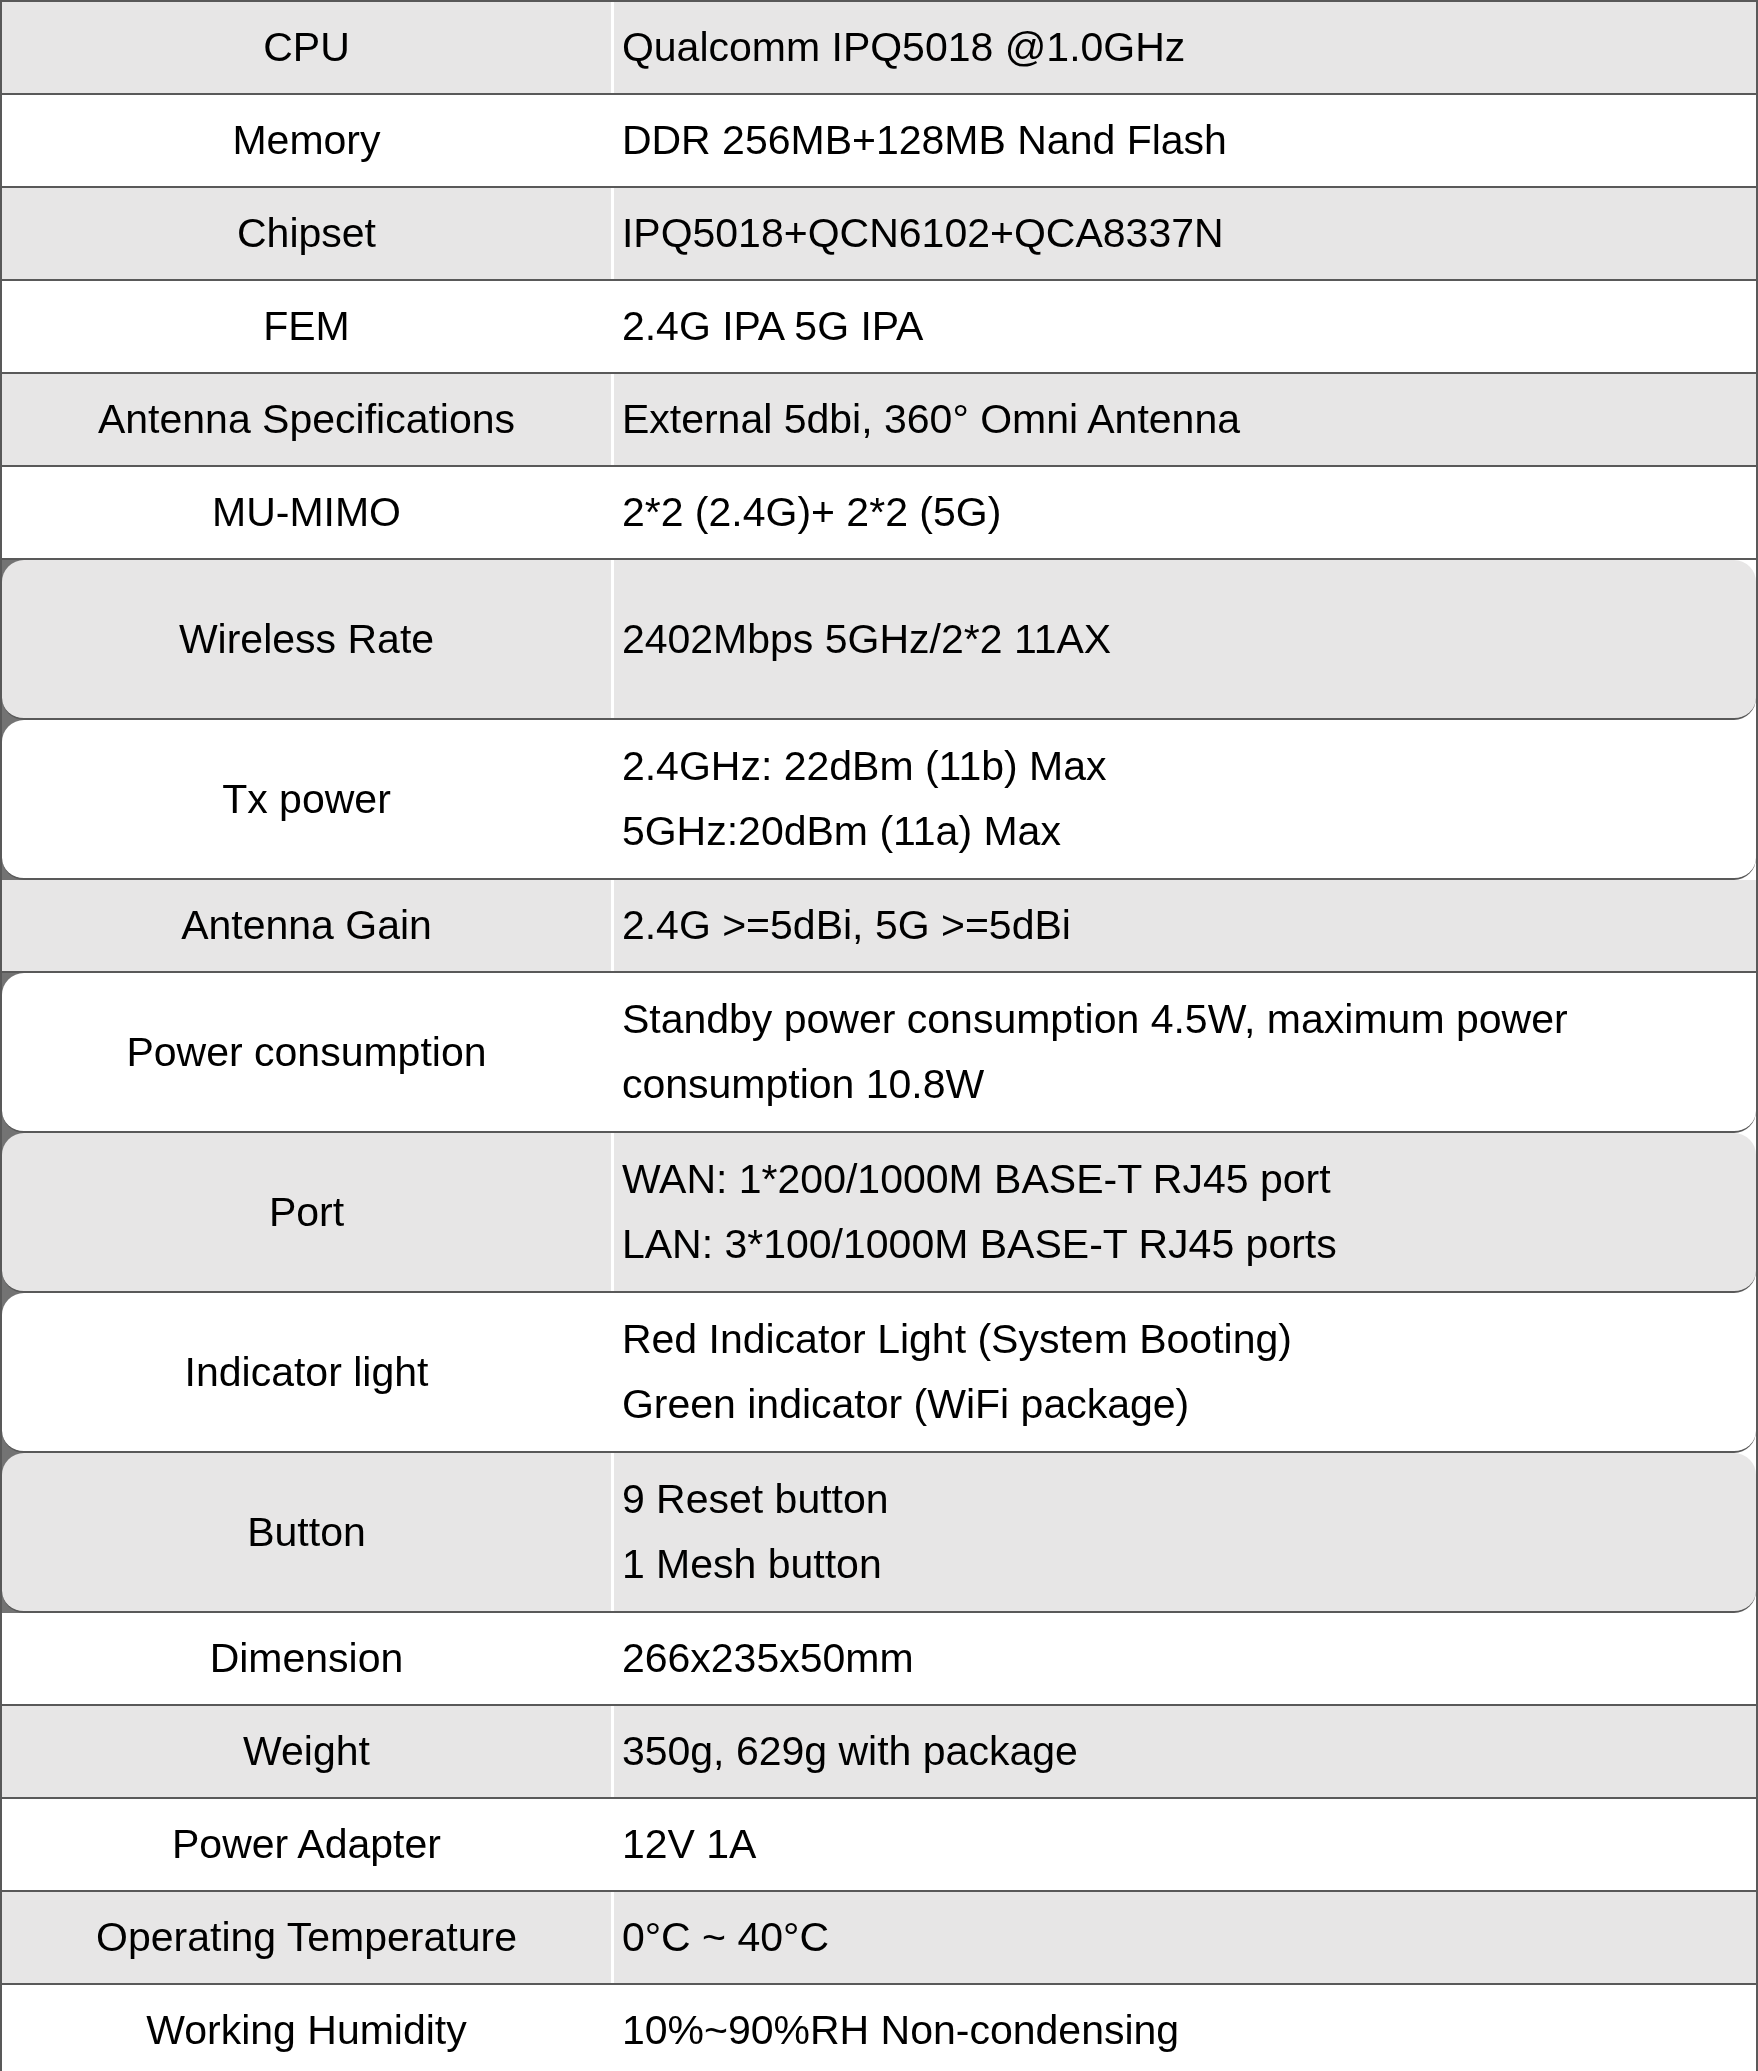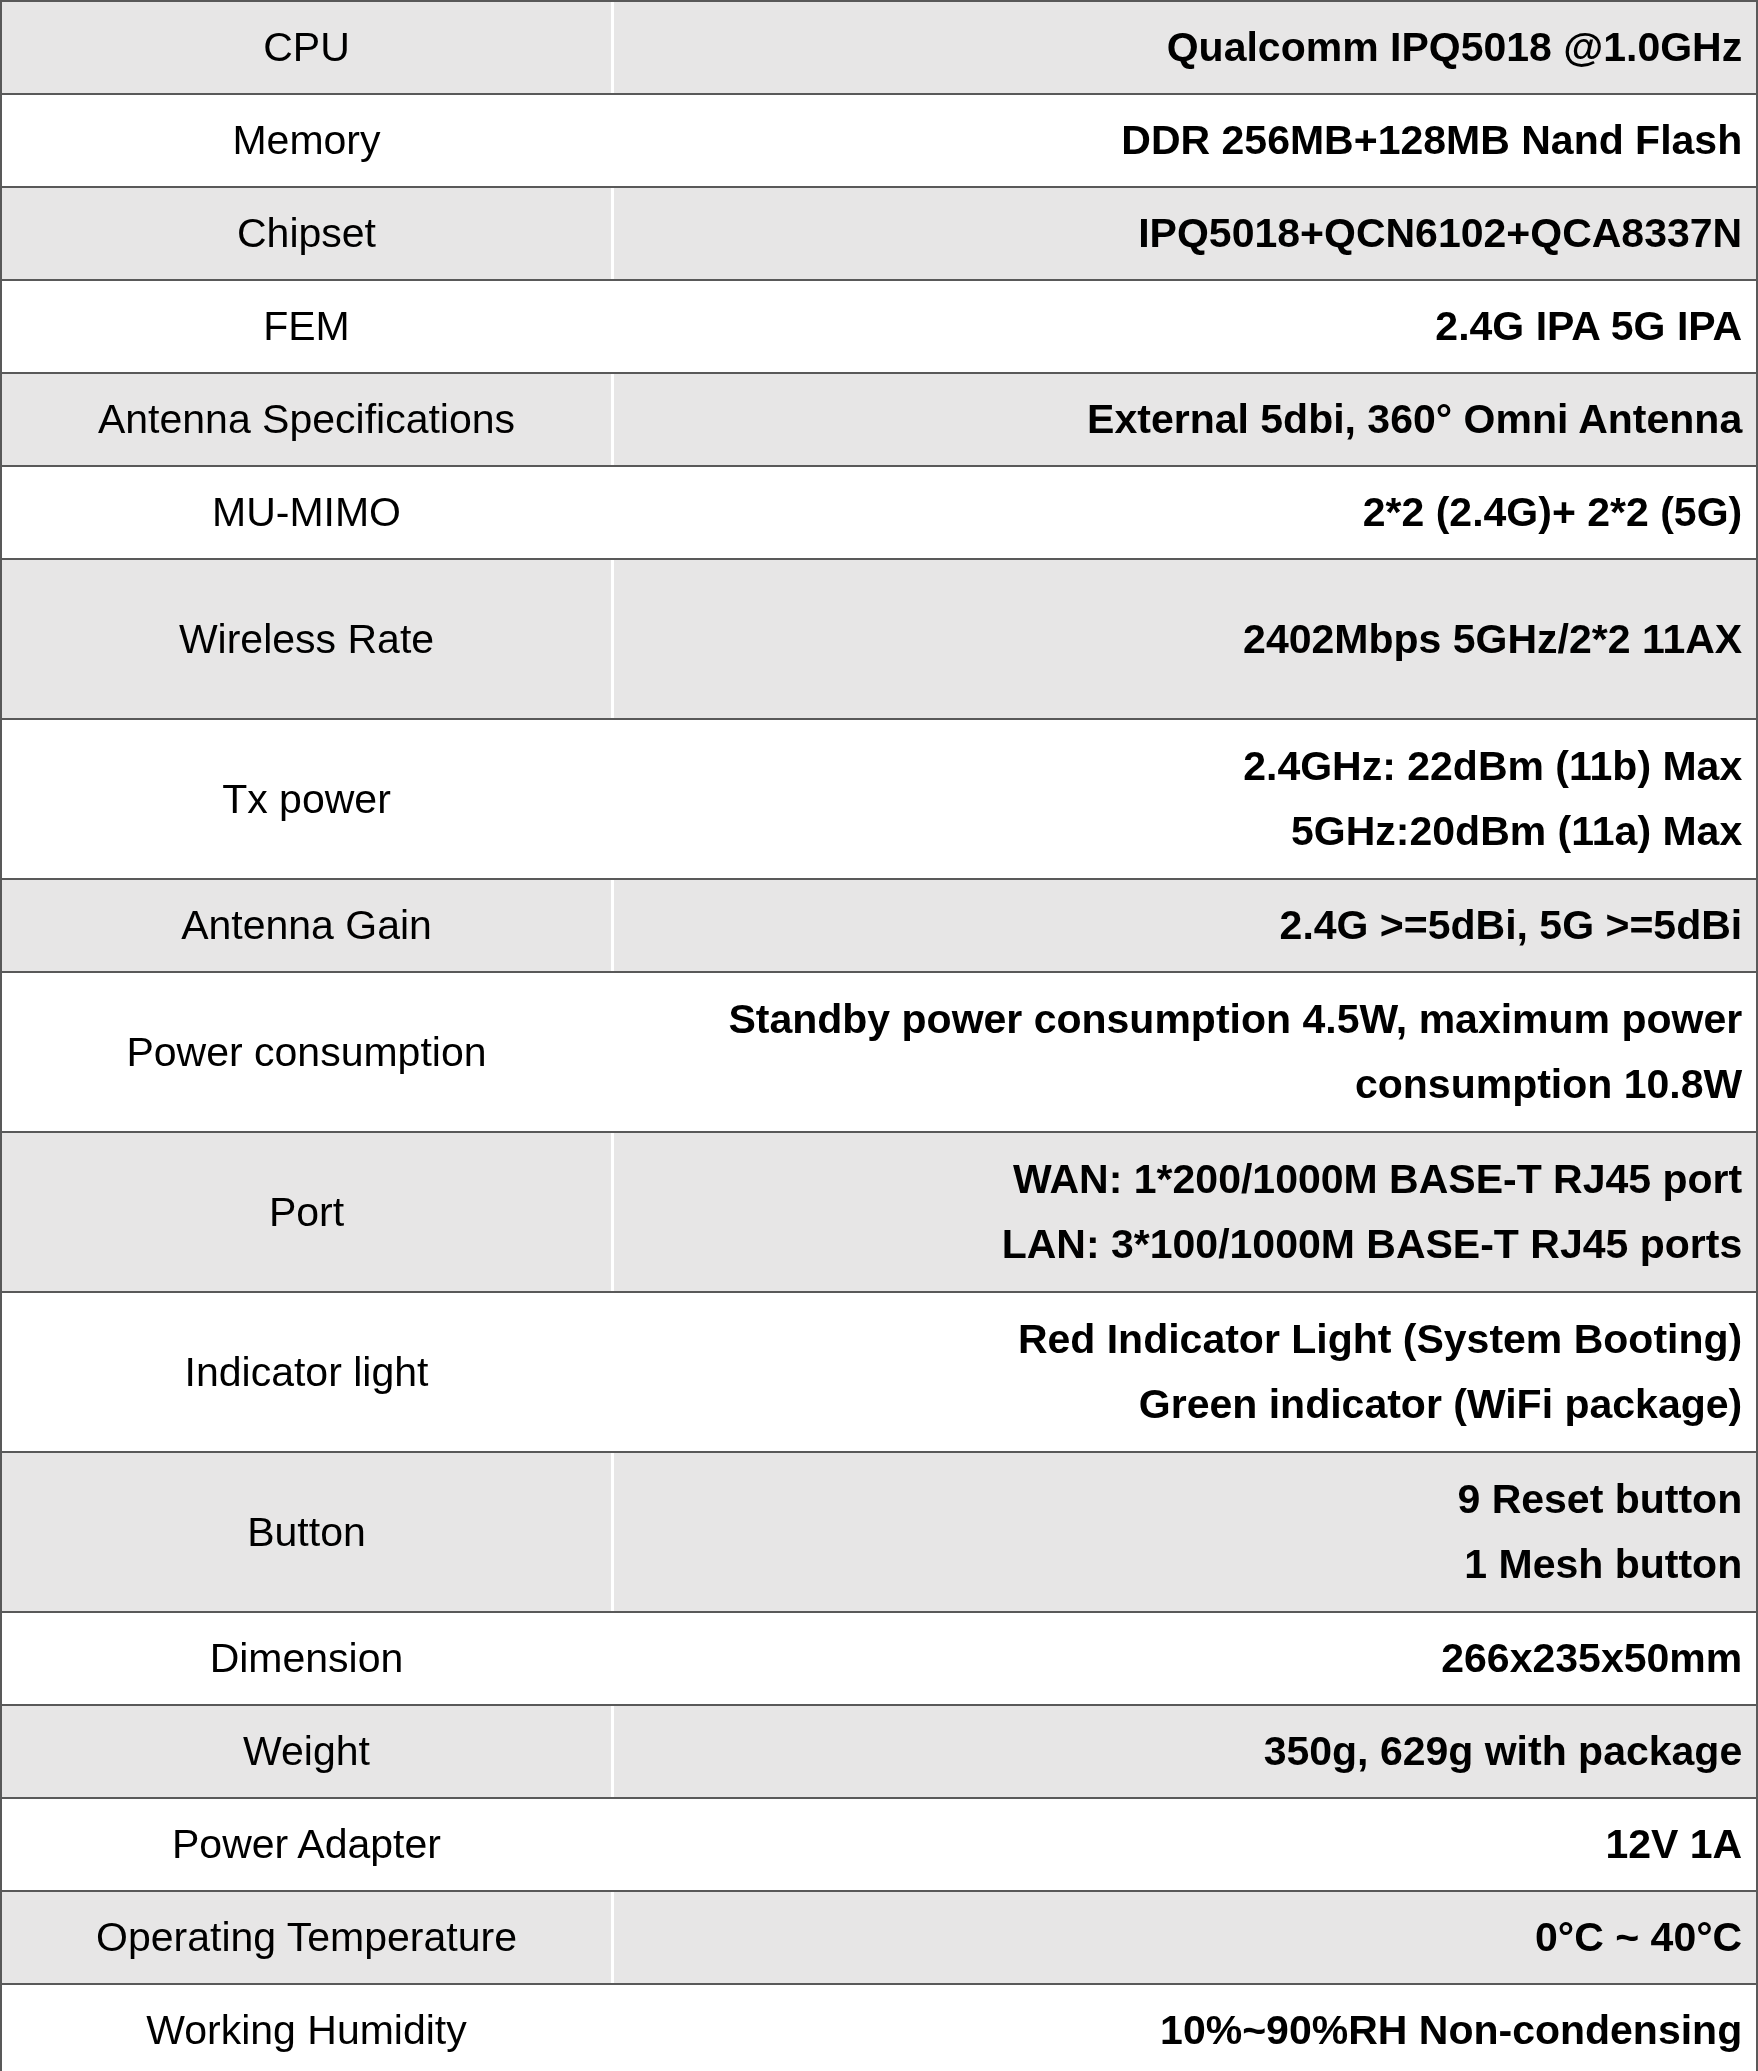--- a/index.html
+++ b/index.html
@@ -23,43 +23,42 @@
     display: flex;
     align-items: stretch;
     border-bottom: 2px solid var(--grid-border, #595959);
   }
   .row:last-child {
     border-bottom: none;
   }
   .row.shaded { background: var(--shaded-row-bg, #e7e6e6); }
   .row.plain  { background: var(--plain-row-bg, #ffffff); }
   .row.single { min-height: 91px; }
-  .row.tall   { min-height: 158px; }
+  .row.tall   { min-height: 158px; border-radius: 22px; }
   .cell {
     box-sizing: border-box;
     font-size: 41px;
     line-height: 65px;
     display: flex;
     flex-direction: column;
     justify-content: center;
   }
   .cell.label {
     width: 612px;
     flex: 0 0 612px;
     border-right: 3px solid var(--column-divider, #ffffff);
     text-align: center;
     align-items: center;
     padding: 5.9px 9.9px;
   }
   .cell.value {
     flex: 1 1 auto;
-    align-items: flex-end;
+    align-items: flex-start;
     text-align: left;
     padding: 7.9px 13.8px 7.9px 7.9px;
-    font-weight: bold;
   }
   .line {
     white-space: nowrap;
   }
 </style>
 </head>
 <body>
 
 <div class="page">
   <div class="spec-table">

